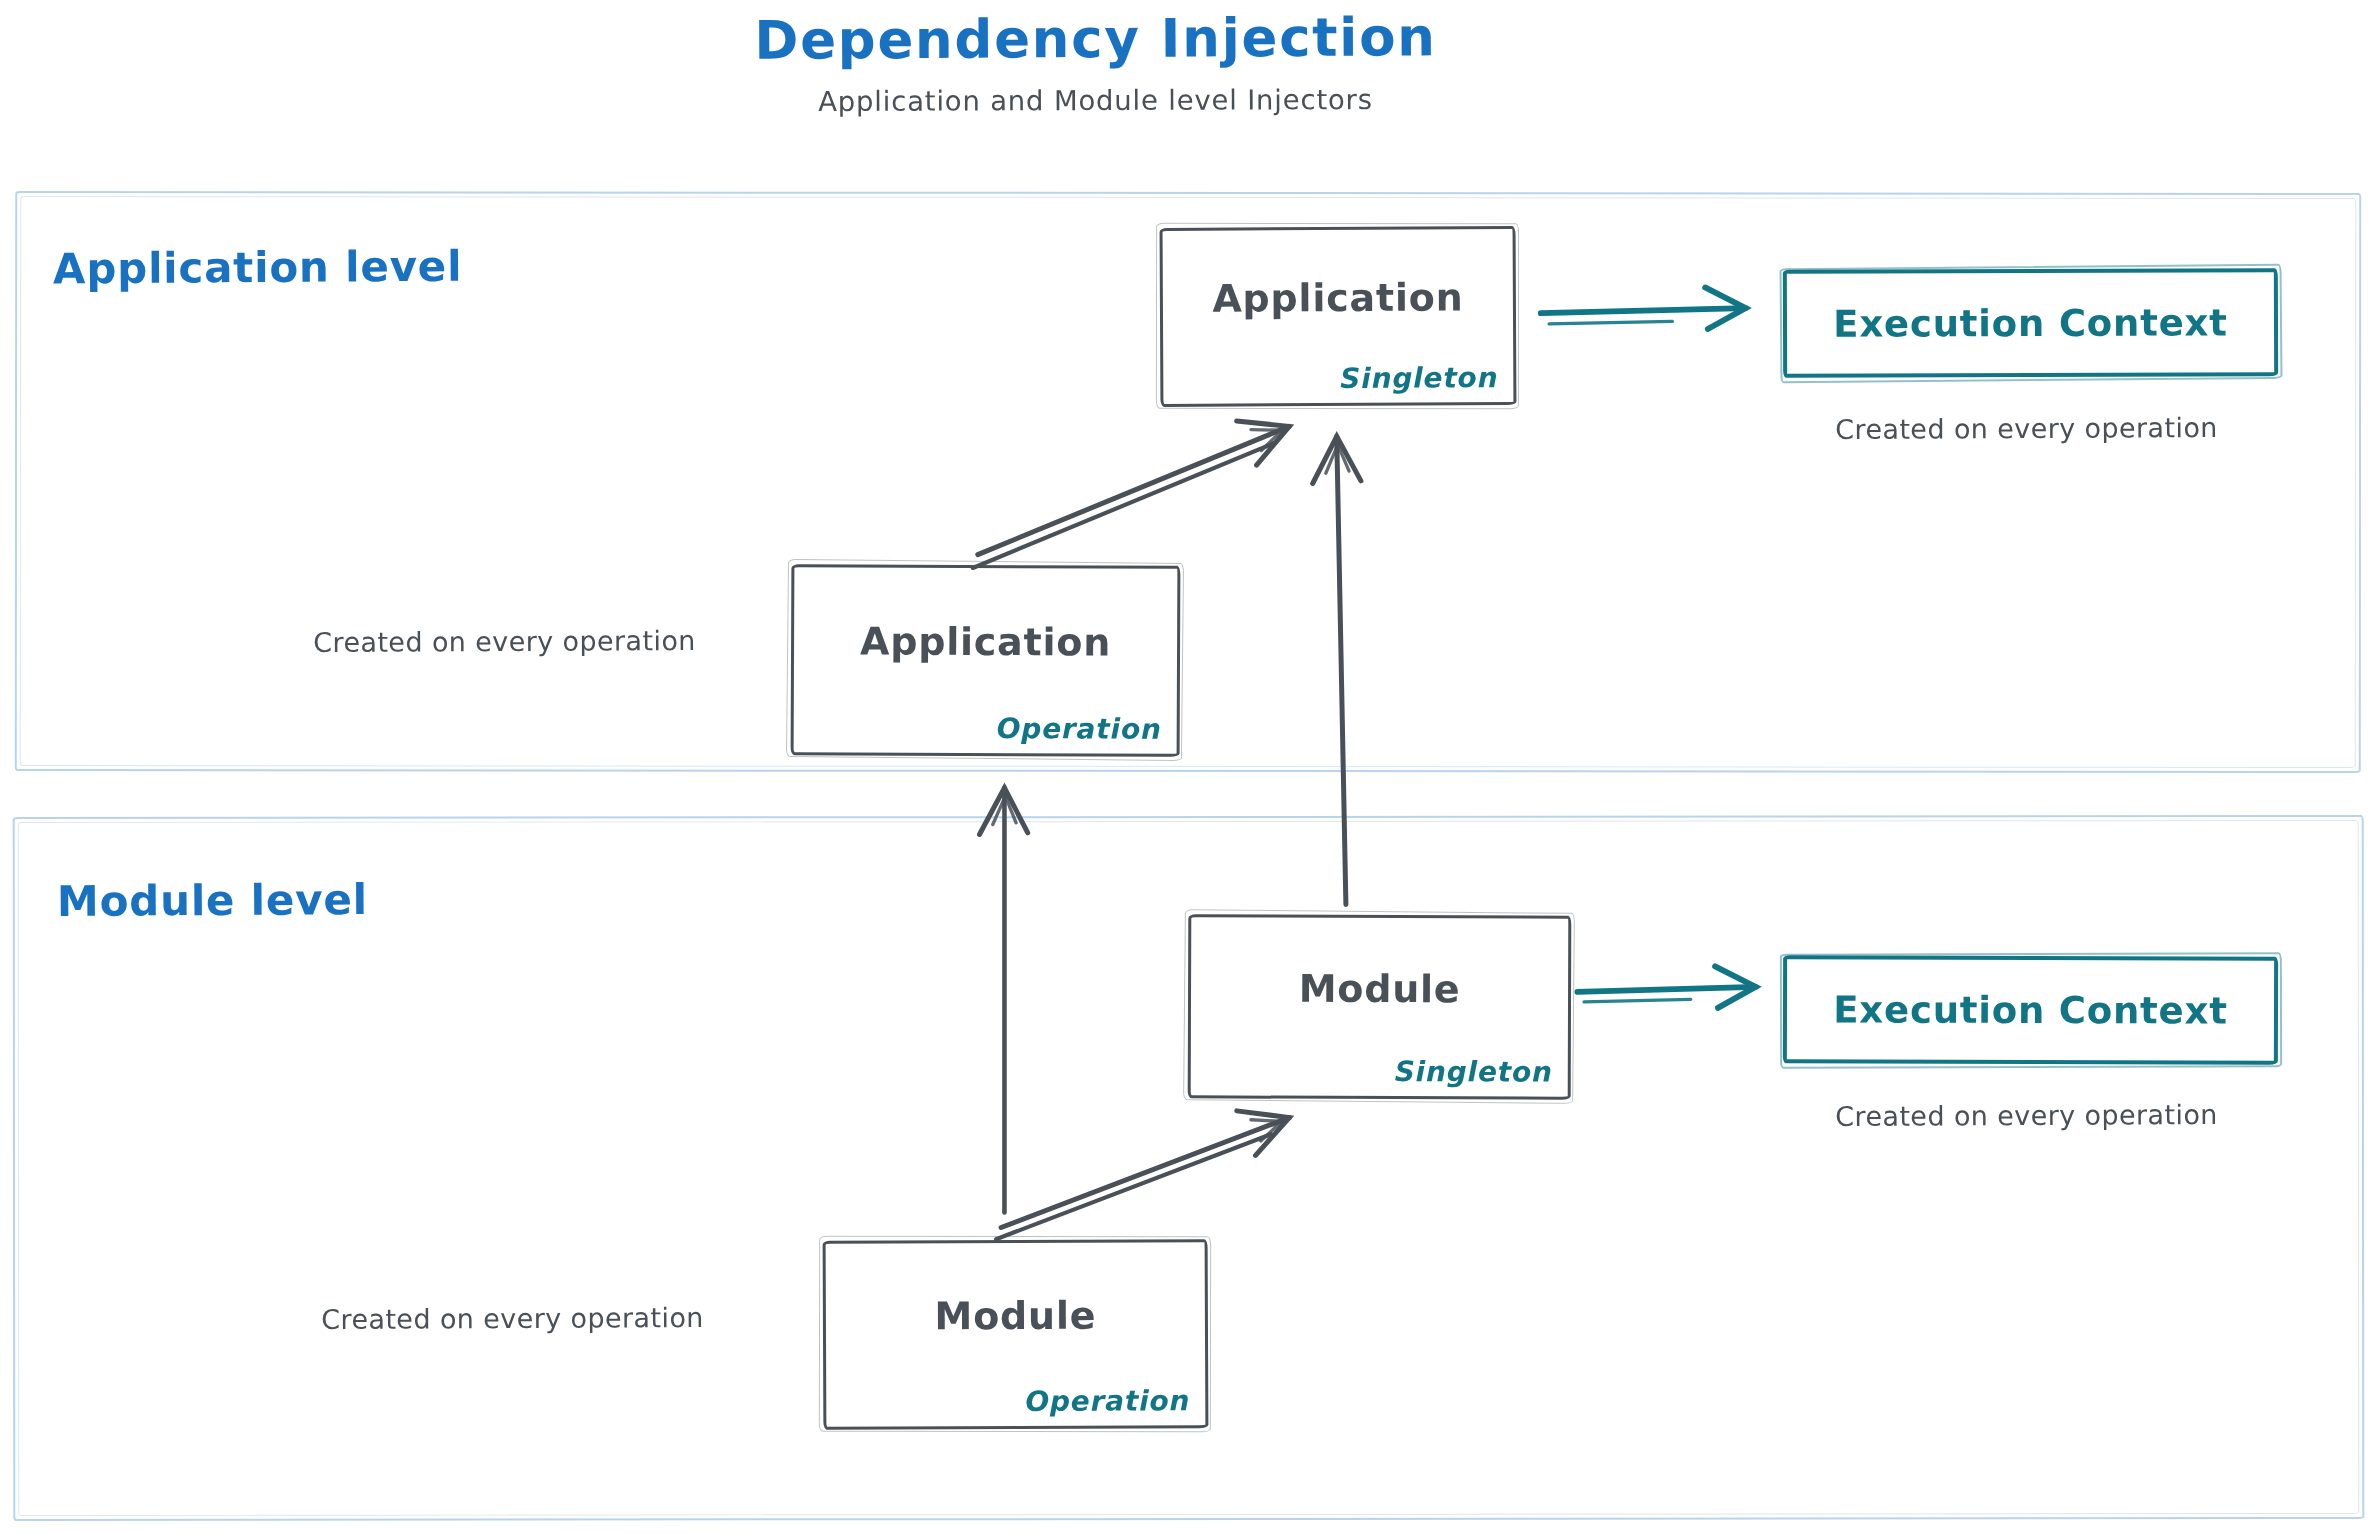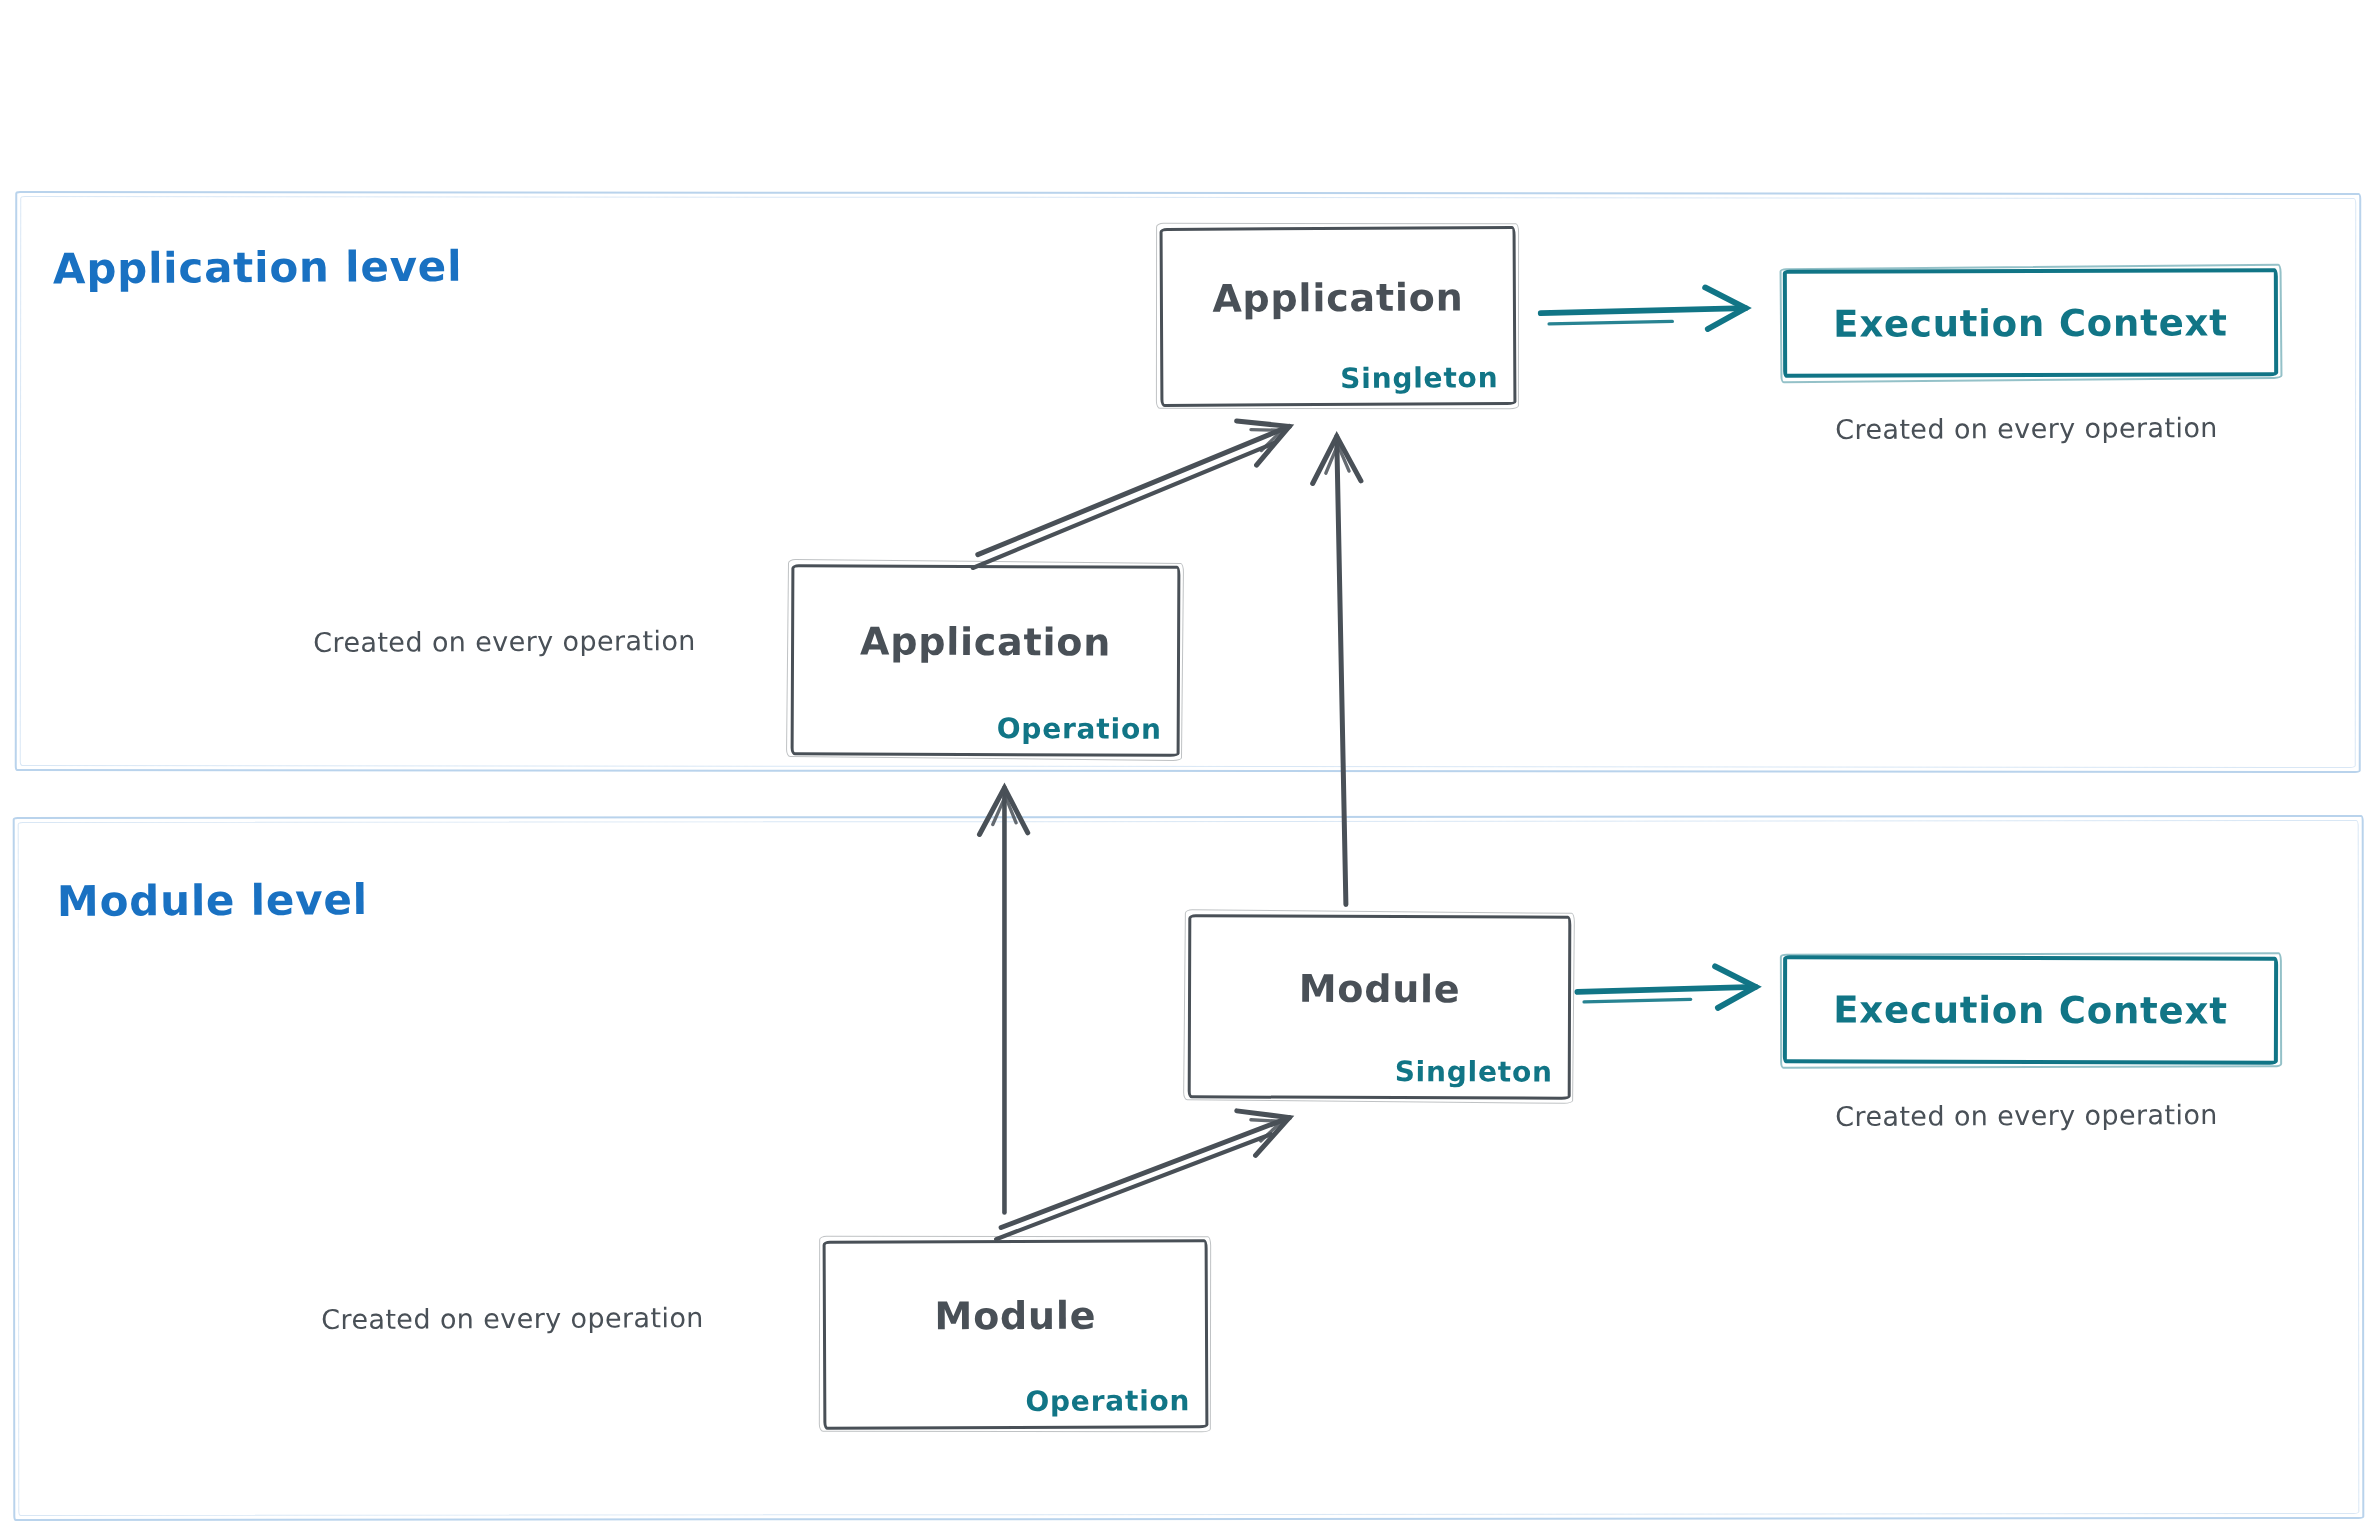--- a/index.html
+++ b/index.html
@@ -60,21 +60,21 @@
   }
   .node .node-title{
     position:absolute;left:0;right:0;top:0;bottom:37px;
     display:flex;align-items:center;justify-content:center;
     font-size:38px;font-weight:600;color:var(--dark);
     letter-spacing:0.8px;white-space:nowrap;
   }
   .node .scope{
     position:absolute;right:15px;bottom:8.3px;
     font-size:28px;font-weight:600;color:var(--teal);
-    letter-spacing:0.8px;white-space:nowrap;
+    letter-spacing:0.8px;white-space:nowrap;font-style:italic;
   }
   .node.app-singleton{left:1160px;top:227px;width:350px;height:173px;transform:rotate(-.3deg);}
   .node.app-operation{left:791px;top:565px;width:383px;height:185px;transform:rotate(.25deg);}
   .node.mod-singleton{left:1188px;top:915px;width:377px;height:178px;transform:rotate(.2deg);}
   .node.mod-operation{left:823px;top:1240px;width:379px;height:183px;transform:rotate(-.25deg);}
   
   .exec{
     position:absolute;border:4.2px solid var(--teal);
     border-radius:6.7px 3.3px 8.3px 3.3px / 3.3px 8.3px 3.3px 6.7px;
     display:flex;align-items:center;justify-content:center;
@@ -104,20 +104,24 @@
   svg.arrows{position:absolute;left:0;top:0;pointer-events:none;}
   .sd{stroke:var(--dark);}
   .st{stroke:var(--teal);}
   .arrow-line{fill:none;stroke-linecap:round;}
 </style>
 </head>
 <body>
 
 <div class="canvas">
 
+  <div class="titlewrap">
+    <div class="title">Dependency Injection</div>
+    <div class="subtitle">Application and Module level Injectors</div>
+  </div>
 
   <div class="frame app"></div>
   <div class="frame mod"></div>
   <div class="frame-label app">Application level</div>
   <div class="frame-label mod">Module level</div>
 
   <div class="node app-singleton">
     <div class="node-title">Application</div>
     <div class="scope">Singleton</div>
   </div>

